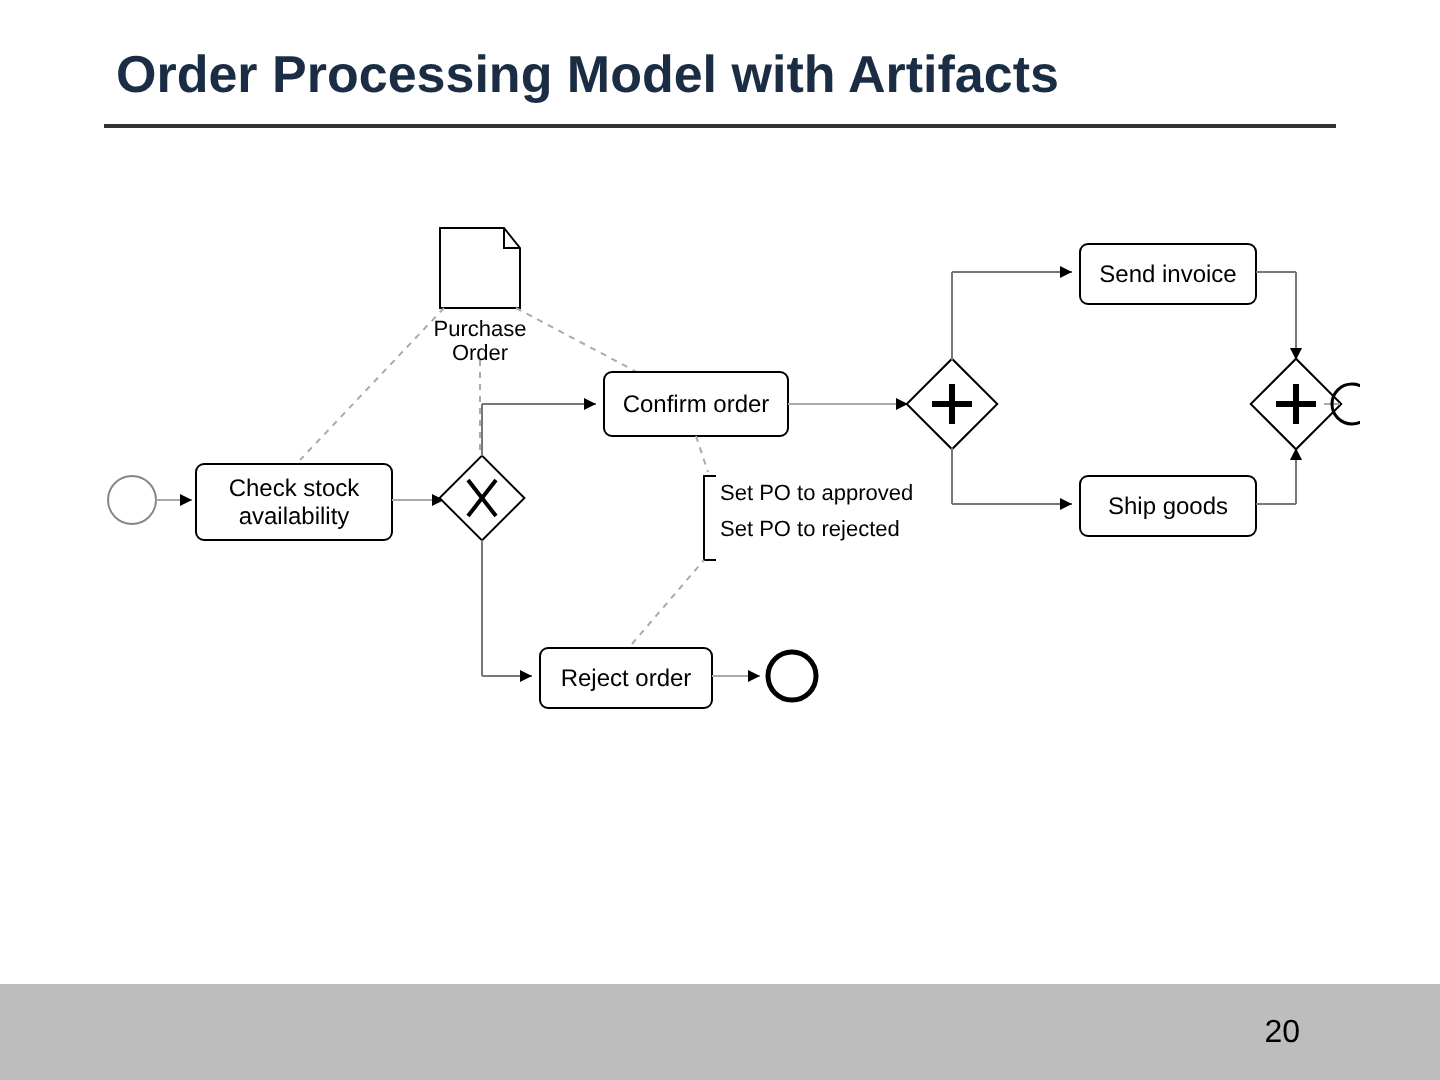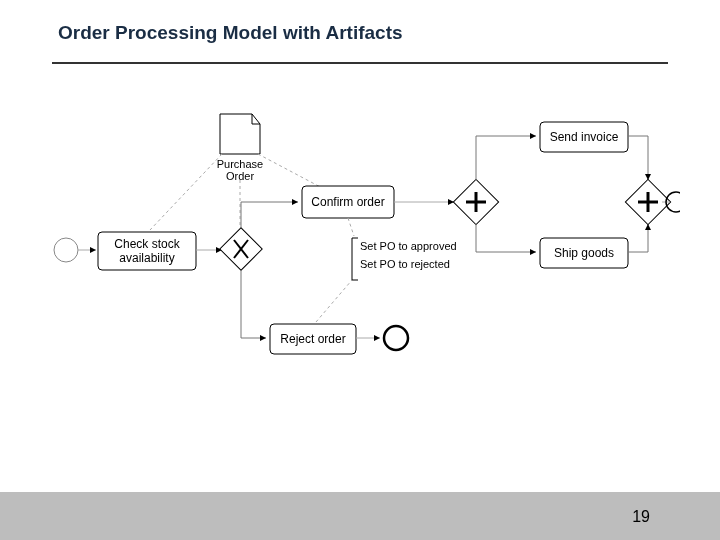--- a/index.html
+++ b/index.html
@@ -9,21 +9,21 @@
     height: 540px;
     background: #ffffff;
     font-family: Arial, Helvetica, sans-serif;
     position: relative;
     overflow: hidden;
   }
   .title {
     position: absolute;
     top: 22px;
     left: 58px;
-    font-size: 19px;
+    font-size: 26px;
     font-weight: bold;
     color: #1a2d44;
   }
   .title-underline {
     position: absolute;
     top: 62px;
     left: 52px;
     width: 616px;
     height: 2px;
     background: #333;
@@ -146,13 +146,13 @@
     <rect x="592" y="76" width="32" height="32" fill="#fff" stroke="#000" stroke-width="1" transform="rotate(45 608 92)"></rect>
     <line x1="598" y1="92" x2="618" y2="92" stroke="#000" stroke-width="3"></line>
     <line x1="608" y1="82" x2="608" y2="102" stroke="#000" stroke-width="3"></line>
   </g>
 
   <line x1="630" y1="92" x2="622" y2="92" stroke="#aaa" stroke-width="1"></line>
   <circle cx="636" cy="92" r="10" fill="none" stroke="#000" stroke-width="1.5"></circle>
 </svg>
 
 <div class="footer-bar"></div>
-<div class="page-number">19</div>
+<div class="page-number">20</div>
 
 </body></html>

